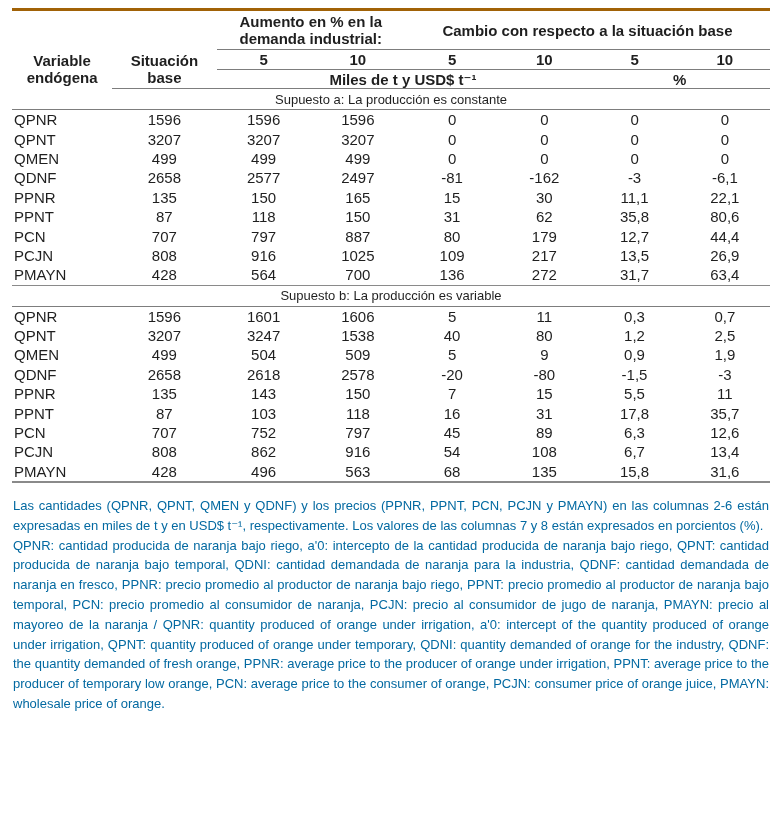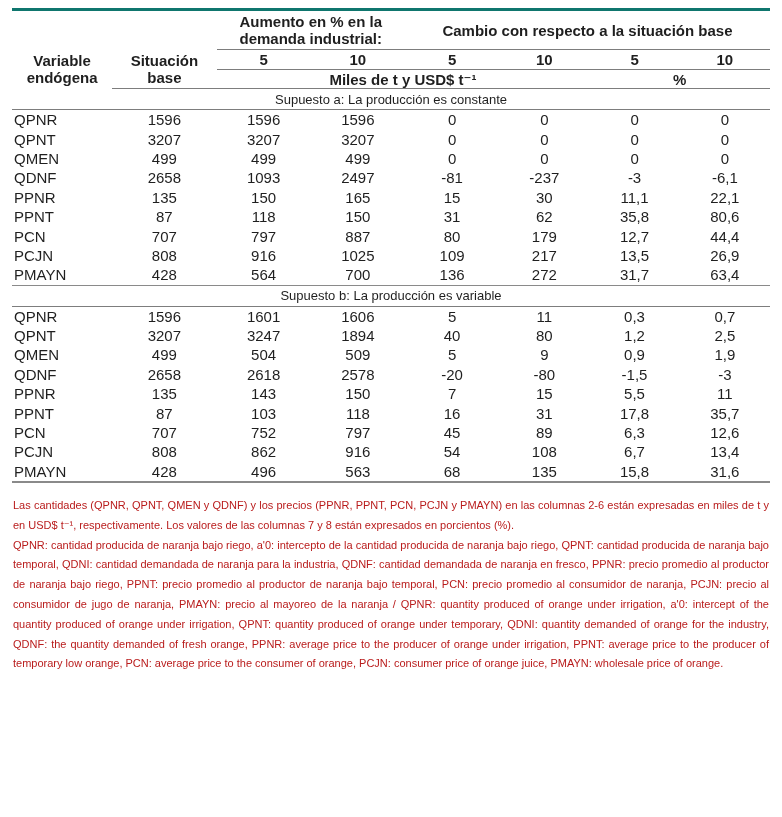--- a/index.html
+++ b/index.html
@@ -4,21 +4,21 @@
 <style>
   html,body{margin:0;padding:0;background:#ffffff;}
   body{
     width:782px;height:817px;overflow:hidden;
     font-family:"Liberation Sans","DejaVu Sans",sans-serif;
     color:#1f1f1f;
   }
   table{
     border-collapse:collapse;table-layout:fixed;
     width:758px;margin:8px 12px 0 12px;
-    border-top:3px solid #0f766e;
+    border-top:3px solid #a16207;
     border-bottom:2px solid #8a8a8a;
   }
   th,td{
     padding:0;font-size:15px;font-weight:normal;
     text-align:center;vertical-align:middle;
     white-space:normal;overflow:hidden;
   }
   thead th{font-weight:bold;line-height:17px;}
   .rowA th{height:38px;}
   .rowB th{height:19px;}
@@ -27,21 +27,21 @@
   .varhead{text-align:center;}
   td.var{text-align:left;padding-left:2px;margin-top:16px;}
   tr.section-row td{
     height:20px;font-size:13px;
     border-bottom:1.5px solid #7d7d7d;
   }
   tbody td{height:19.4px;}
   tbody tr:last-child td{border-bottom:1.5px solid #8a8a8a;}
   .notes{
     margin:13px 13px 0 13px;width:756px;
-    font-size:11px;line-height:19.8px;color:#b91c1c;
+    font-size:13px;line-height:19.8px;color:#0369a1;
     text-align:justify;
   }
   .notes p{margin:0;}
 </style>
 </head>
 <body>
 
 <table>
   <colgroup>
     <col style="width:100px">
@@ -104,24 +104,24 @@
         <td>499</td>
         <td>499</td>
         <td>0</td>
         <td>0</td>
         <td>0</td>
         <td>0</td>
       </tr>
       <tr>
         <td class="var">QDNF</td>
         <td>2658</td>
-        <td>1093</td>
+        <td>2577</td>
         <td>2497</td>
         <td>-81</td>
-        <td>-237</td>
+        <td>-162</td>
         <td>-3</td>
         <td>-6,1</td>
       </tr>
       <tr>
         <td class="var">PPNR</td>
         <td>135</td>
         <td>150</td>
         <td>165</td>
         <td>15</td>
         <td>30</td>
@@ -180,21 +180,21 @@
         <td>1606</td>
         <td>5</td>
         <td>11</td>
         <td>0,3</td>
         <td>0,7</td>
       </tr>
       <tr>
         <td class="var">QPNT</td>
         <td>3207</td>
         <td>3247</td>
-        <td>1894</td>
+        <td>1538</td>
         <td>40</td>
         <td>80</td>
         <td>1,2</td>
         <td>2,5</td>
       </tr>
       <tr>
         <td class="var">QMEN</td>
         <td>499</td>
         <td>504</td>
         <td>509</td>

